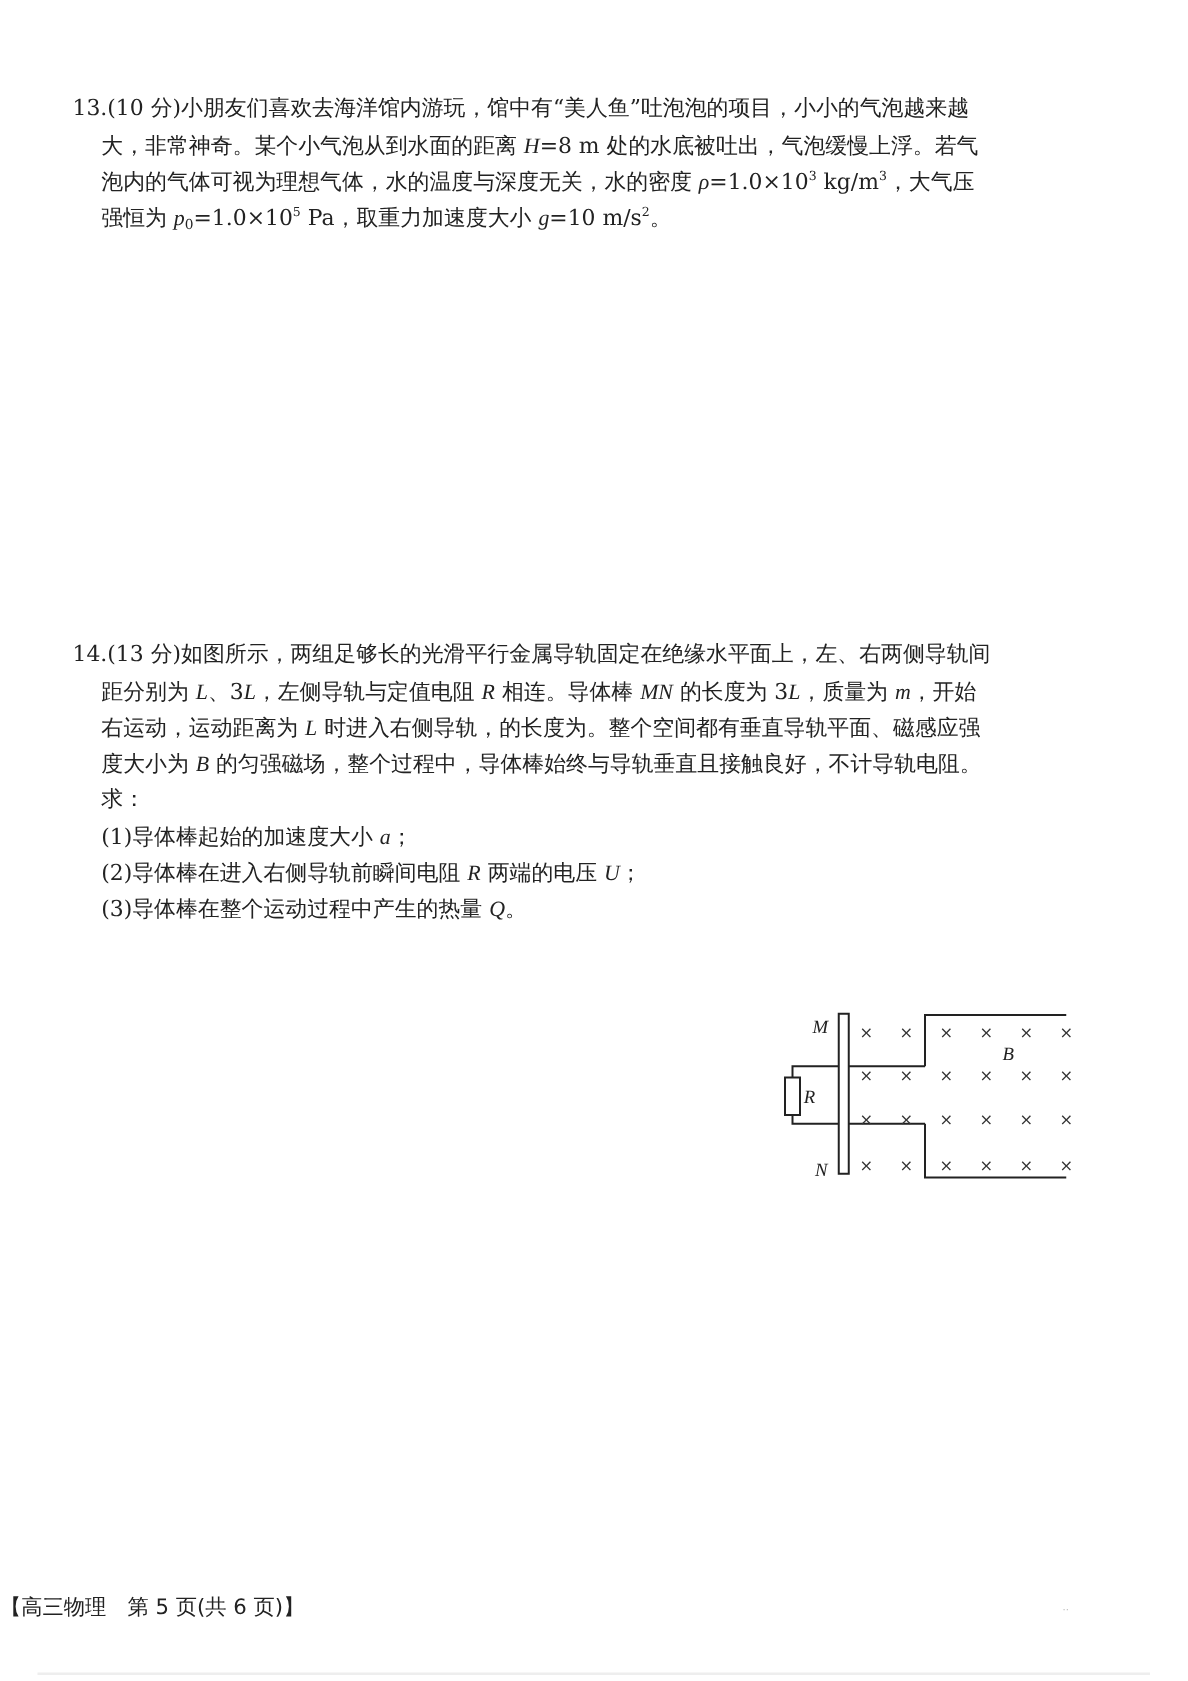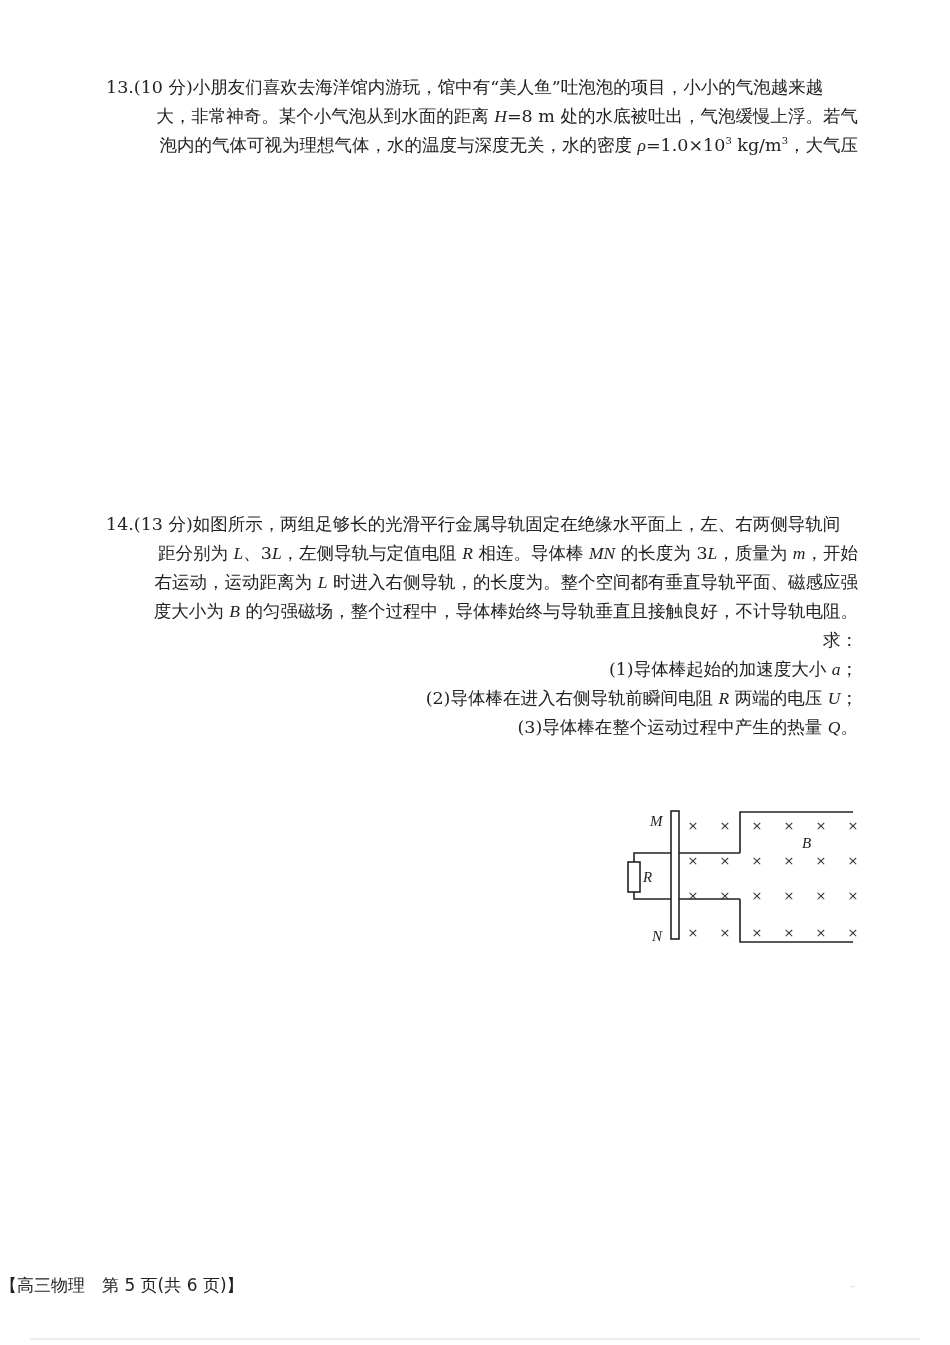--- a/index.html
+++ b/index.html
@@ -1,42 +1,43 @@
 <!DOCTYPE html>
 <html><head>
 <meta charset="utf-8">
 <style>
   html, body { margin: 0; padding: 0; }
   body {
     width: 950px; height: 1345px; background: #ffffff; position: relative; overflow: hidden;
     font-family: "DejaVu Serif", "Liberation Serif", serif; color: #222;
   }
   .q { position: absolute; left: 58px; width: 800px; font-size: 17.5px; line-height: 29px; }
-  .line { display: block; white-space: nowrap; height: 29px; margin-left: 48px; }
-  .indent { padding-left: 23px; text-align: right; }
+  .line { display: block; white-space: nowrap; height: 29px; }
+  .indent { padding-left: 23px; }
   .i { font-style: italic; font-family: "Liberation Serif", serif; }
   sup { font-size: 10px; vertical-align: 7px; line-height: 0; }
   sub { font-size: 11px; vertical-align: -3px; line-height: 0; }
   #q13 { top: 73px; }
   #q14 { top: 510px; }
   .diagram { position: absolute; left: 610px; top: 800px; width: 260px; height: 155px; }
   .footer {
     position: absolute; top: 1274px; left: 0; width: 950px; text-align: left;
     font-family: "DejaVu Sans", sans-serif; font-size: 17px; color: #222;
   }
   .dots { position: absolute; left: 850px; top: 1283px; font-size: 8px; color: #bbb; font-family: "DejaVu Sans", sans-serif; }
   .bottom-edge { position: absolute; left: 30px; right: 30px; top: 1338px; height: 2px; background: #eeeeee; }
 </style>
 </head>
 <body>
 
 <div class="q" id="q13">
   <span class="line"><span>13.</span><span>(10 分)</span><span>小朋友们喜欢去海洋馆内游玩，馆中有“美人鱼”吐泡泡的项目，小小的气泡越来越</span></span>
   <span class="line indent"><span>大，非常神奇。某个小气泡从到水面的距离</span> <span class="i">H</span><span>=8 m</span> <span>处的水底被吐出，气泡缓慢上浮。若气</span></span>
   <span class="line indent"><span>泡内的气体可视为理想气体，水的温度与深度无关，水的密度</span> <span class="i">ρ</span><span>=1.0×10</span><sup>3</sup><span> kg/m</span><sup>3</sup><span>，大气压</span></span>
+  <span class="line indent"><span>强恒为</span> <span class="i">p</span><sub>0</sub><span>=1.0×10</span><sup>5</sup><span> Pa</span><span>，取重力加速度大小</span> <span class="i">g</span><span>=10 m/s</span><sup>2</sup><span>。</span></span>
 </div>
 
 <div class="q" id="q14">
   <span class="line"><span>14.</span><span>(13 分)</span><span>如图所示，两组足够长的光滑平行金属导轨固定在绝缘水平面上，左、右两侧导轨间</span></span>
   <span class="line indent"><span>距分别为 </span><span class="i">L</span><span>、3</span><span class="i">L</span><span>，左侧导轨与定值电阻 </span><span class="i">R</span><span> 相连。导体棒 </span><span class="i">MN</span><span> 的长度为 3</span><span class="i">L</span><span>，质量为 </span><span class="i">m</span><span>，开始</span></span>
   <span class="line indent"><span>右运动，运动距离为 </span><span class="i">L</span><span> 时进入右侧导轨，的长度为。整个空间都有垂直导轨平面、磁感应强</span></span>
   <span class="line indent"><span>度大小为 </span><span class="i">B</span><span> 的匀强磁场，整个过程中，导体棒始终与导轨垂直且接触良好，不计导轨电阻。</span></span>
   <span class="line indent">求：</span>
   <span class="line indent"><span>(1)导体棒起始的加速度大小 </span><span class="i">a</span><span>；</span></span>
   <span class="line indent"><span>(2)导体棒在进入右侧导轨前瞬间电阻 </span><span class="i">R</span><span> 两端的电压 </span><span class="i">U</span><span>；</span></span>

